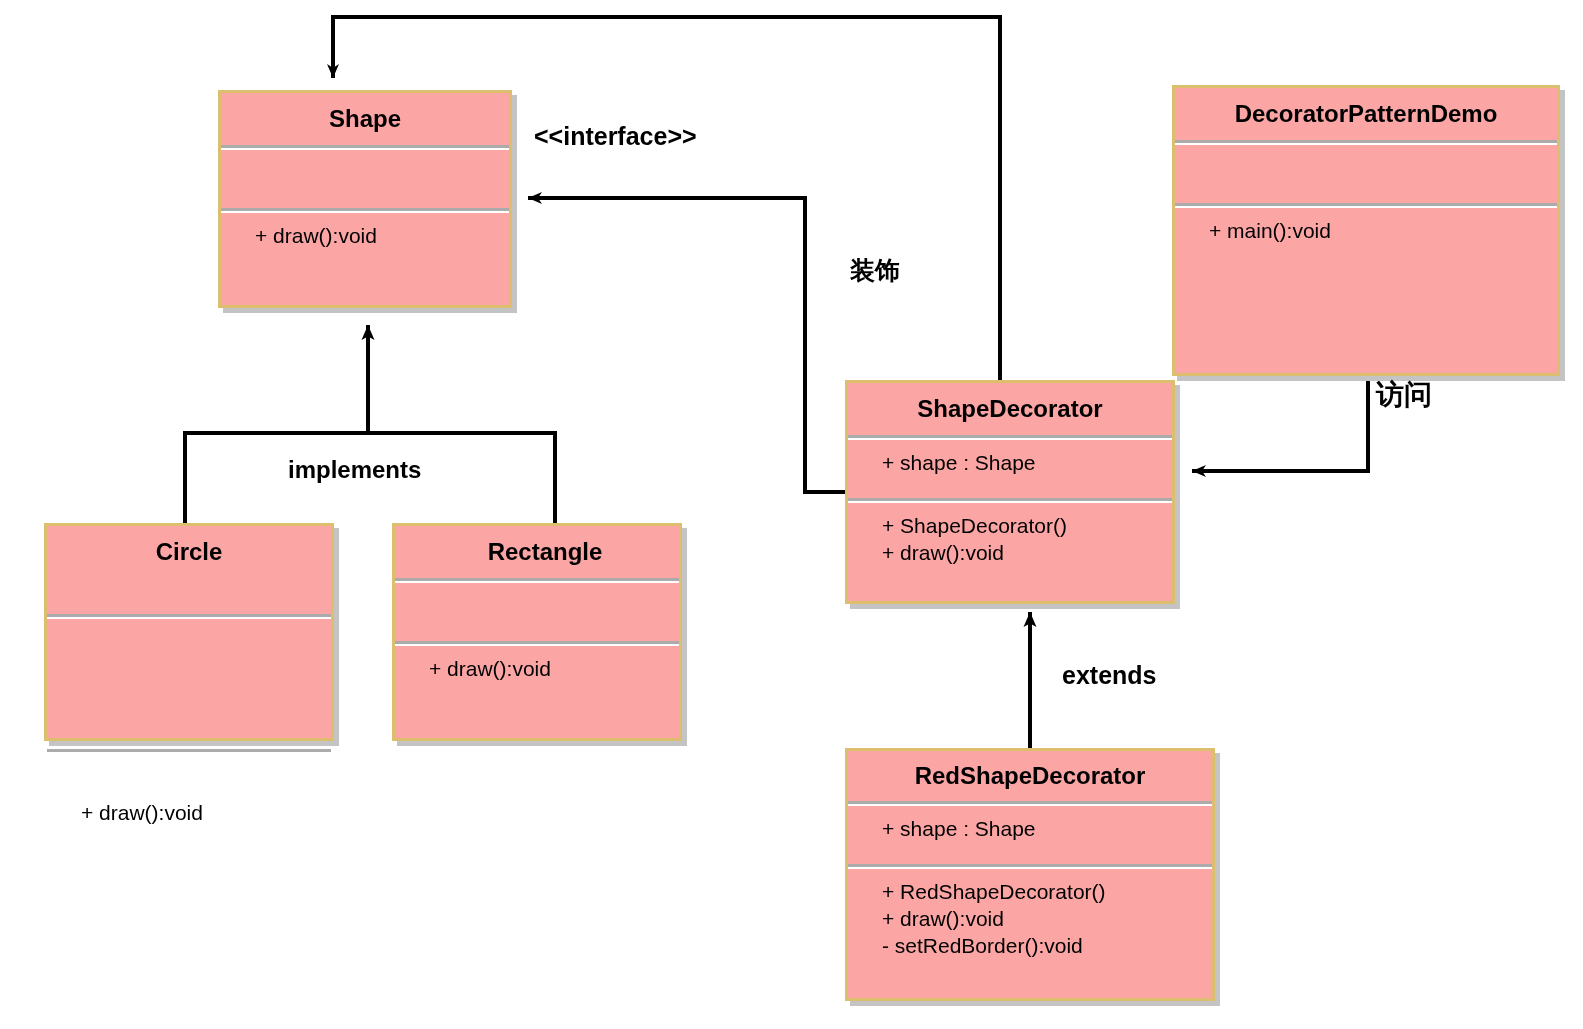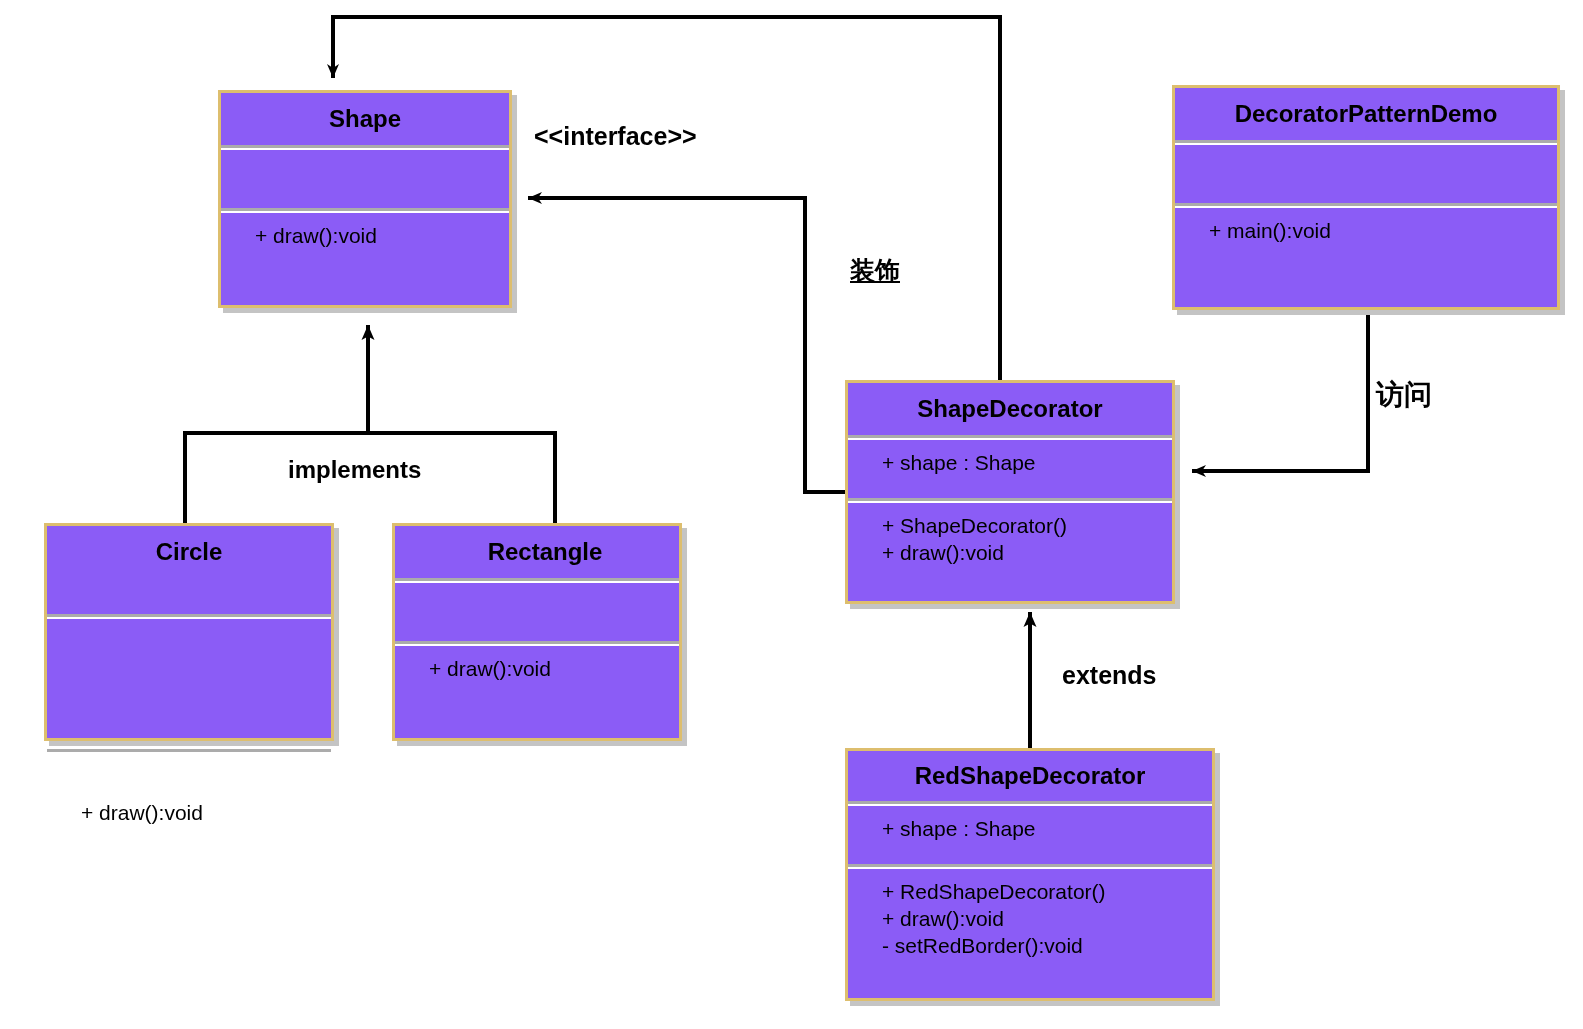--- a/index.html
+++ b/index.html
@@ -19,21 +19,21 @@
     position: absolute;
     left: 0;
     top: 0;
     width: 1583px;
     height: 1029px;
     pointer-events: none;
   }
   .uml-class {
     position: absolute;
     box-sizing: border-box;
-    background: #8b5cf6;
+    background: #fca5a5;
     border: 3px solid #ddbe6e;
     box-shadow: 5px 5px 0 0 #c4c4c4;
     display: flex;
     flex-direction: column;
     z-index: 5;
   }
   .cls-name {
     text-align: center;
     font-weight: bold;
     color: #000000;
@@ -164,31 +164,31 @@
       <div class="member">+ shape : Shape</div>
     </div>
     <div class="divider"></div>
     <div class="cls-section" style="font-size:21px;">
       <div class="member">+ RedShapeDecorator()</div>
       <div class="member">+ draw():void</div>
       <div class="member">- setRedBorder():void</div>
     </div>
   </div>
 
-  <div class="uml-class" style="left:1172px; top:85px; width:388px; height:225px;">
+  <div class="uml-class" style="left:1172px; top:85px; width:388px; height:291px;">
     <div class="cls-name" style="height:52px; font-size:24px;">DecoratorPatternDemo</div>
     <div class="divider"></div>
     <div class="cls-section" style="flex:0 0 58px; font-size:21px;"></div>
     <div class="divider"></div>
     <div class="cls-section" style="font-size:21px;">
       <div class="member">+ main():void</div>
     </div>
   </div>
 
   <div class="edge-label" style="left:288px; top:456px; font-size:24px;">implements</div>
 
-  <div class="edge-label" style="left:850px; top:254px; font-size:25px;text-decoration:underline;">装饰</div>
+  <div class="edge-label" style="left:850px; top:254px; font-size:25px;">装饰</div>
 
   <div class="edge-label" style="left:1062px; top:661px; font-size:25px;">extends</div>
 
   <div class="edge-label" style="left:1376px; top:376px; font-size:28px;">访问</div>
 
 </div>
 
 </body></html>

